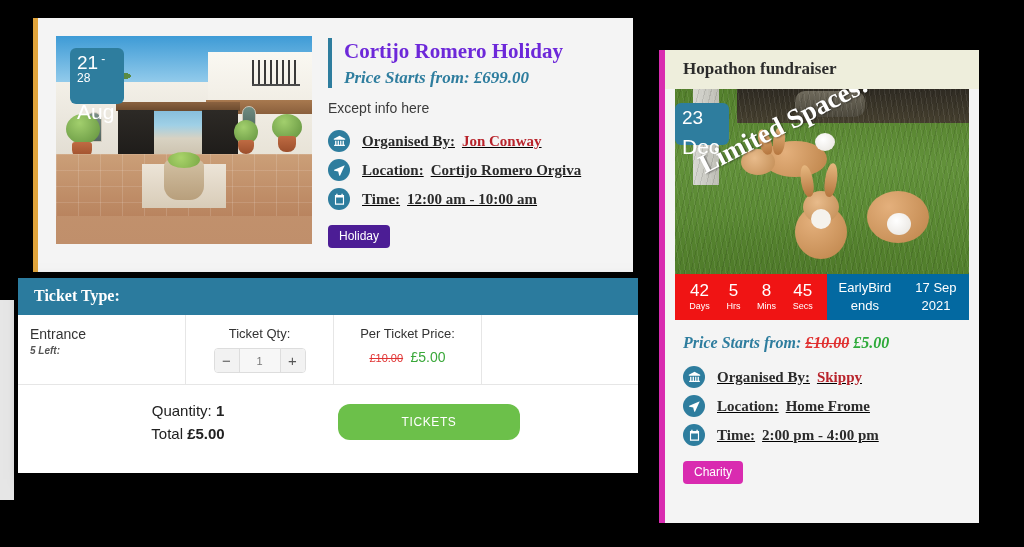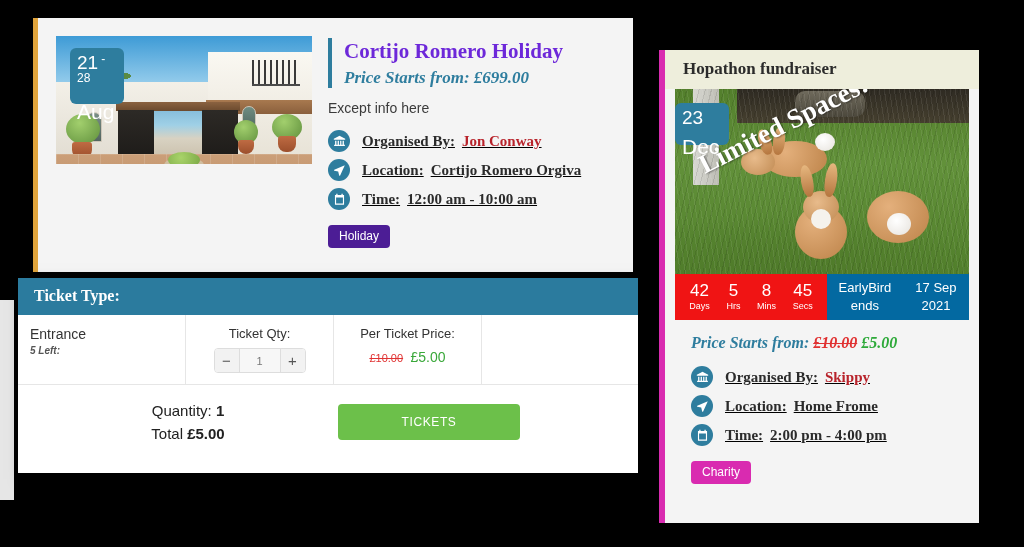--- a/index.html
+++ b/index.html
@@ -33,21 +33,21 @@
   #event-card-inner {
     display: flex;
     padding: 18px 14px 10px 18px;
     height: 100%;
   }
 
   .event-thumb-wrap {
     position: relative;
     width: 256px;
     min-width: 256px;
-    height: 128px;
+    height: 208px;
     overflow: hidden;
   }
   .photo-villa {
     position: absolute;
     inset: 0;
     background:
       
       radial-gradient(ellipse 26px 12px at 128px 140px, #8fbf5a 0%, #8fbf5a 60%, rgba(0,0,0,0) 62%),
       
       radial-gradient(ellipse 30px 26px at 128px 160px, #cbb294 0%, #bfa383 62%, rgba(0,0,0,0) 64%),
@@ -341,21 +341,21 @@
     text-align: center;
     font-size: 15px;
     color: #222;
     line-height: 1.55;
   }
   .qt-block b { font-weight: bold; }
   .tickets-btn {
     width: 182px;
     height: 36px;
     background: #6cc04a;
-    border-radius: 4px;
+    border-radius: 12px;
     color: #ffffff;
     font-size: 12px;
     letter-spacing: 0.6px;
     display: flex;
     align-items: center;
     justify-content: center;
   }
 
   
   #fund-card {
@@ -471,21 +471,21 @@
     color: #ffffff;
     font-size: 13px;
     text-align: center;
     display: flex;
     flex-direction: row;
     align-items: center;
     justify-content: center;
     line-height: 1.35;
   }
 
-  .fund-body { padding: 14px 12px 0 4px; margin-left: 22px; }
+  .fund-body { padding: 14px 12px 0 18px; }
   .fund-price {
     font-family: "Liberation Serif", serif;
     font-size: 16px;
     font-style: italic;
     font-weight: bold;
     color: #2e7d9e;
     margin-bottom: 14px;
   }
   .fund-price .old {
     color: #e03131;

